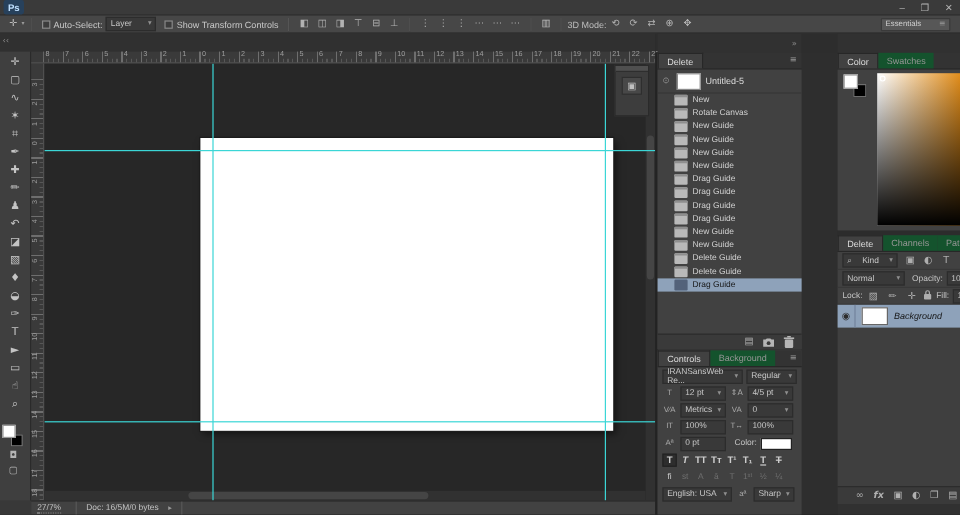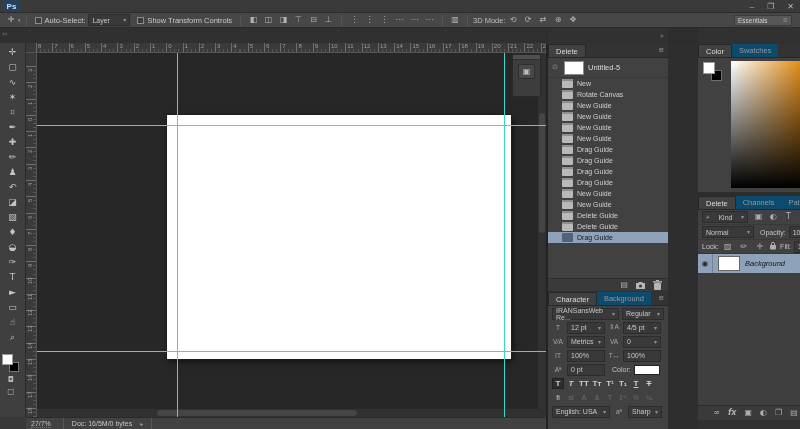--- a/index.html
+++ b/index.html
@@ -73,21 +73,21 @@
   .status .zoom{margin-left:5px;border-bottom:1px dotted #777}
   .status .docinfo{margin-left:12px;border-left:1px solid #585858;border-right:1px solid #585858;height:100%;display:flex;align-items:center;gap:8px;padding:0 8px}
   .status .ar{color:#9a9a9a;font-size:6px}
 
   
   .gapcol{position:absolute;left:546px;top:44px;width:2px;height:385px;background:#232323}
   .dock{position:absolute;top:28px;height:401px;background:#313131}
   .dock1{left:548px;width:120px}
   .dock2{left:698px;width:132px}
   .ptabs{position:relative;height:14px;background:#333;border-bottom:1px solid #272727;display:flex;align-items:flex-end}
-  .ptab{height:13px;padding:0 7px;display:flex;align-items:center;font-size:7.5px;color:#969696;background:#0c4a6e}
+  .ptab{height:13px;padding:0 7px;display:flex;align-items:center;font-size:7.5px;color:#969696;background:#14532d}
   .ptab.on{background:#414141;color:#dcdcdc;border:1px solid #272727;border-bottom:none}
   .pmenu{position:absolute;right:3px;top:3px;color:#9a9a9a;font-size:7px;letter-spacing:1px}
   .dockbarico{position:absolute;right:4px;top:4px;color:#8e8e8e;font-size:7px}
 
   
   .histwrap{height:233px;background:#414141;position:relative}
   .hsnap{display:flex;align-items:center;gap:4px;height:20px;border-bottom:1px solid #383838;padding-left:2px}
   .hsrc{width:10px;text-align:center;color:#8f8f8f;font-size:7px}
   .snapthumb{width:20px;height:14px;background:#fff;border:1px solid #8a8a8a}
   .hsnap b{font-size:7.5px;font-weight:normal;color:#dcdcdc}
@@ -424,21 +424,21 @@
               <rect x="1" y="3" width="7" height="7" rx="1" fill="#b5b5b5"></rect>
               <rect x="0" y="1.2" width="9" height="1.4" fill="#b5b5b5"></rect>
               <rect x="3" y="0" width="3" height="1.2" fill="#b5b5b5"></rect>
             </svg>
         </span>
       </div>
     </div>
 
     <div class="cpanel">
       <div class="ptabs">
-        <span class="ptab on">Character</span>
+        <span class="ptab on">Controls</span>
         <span class="ptab">Background</span>
         <span class="pmenu ico">≡</span>
       </div>
       <div class="crow">
         <span class="fld" style="flex:1">
             <span>IRANSansWeb Re...</span>
             <span class="ar ico">▾</span>
           </span>
         <span class="fld" style="width:42px">
             <span>Regular</span>

